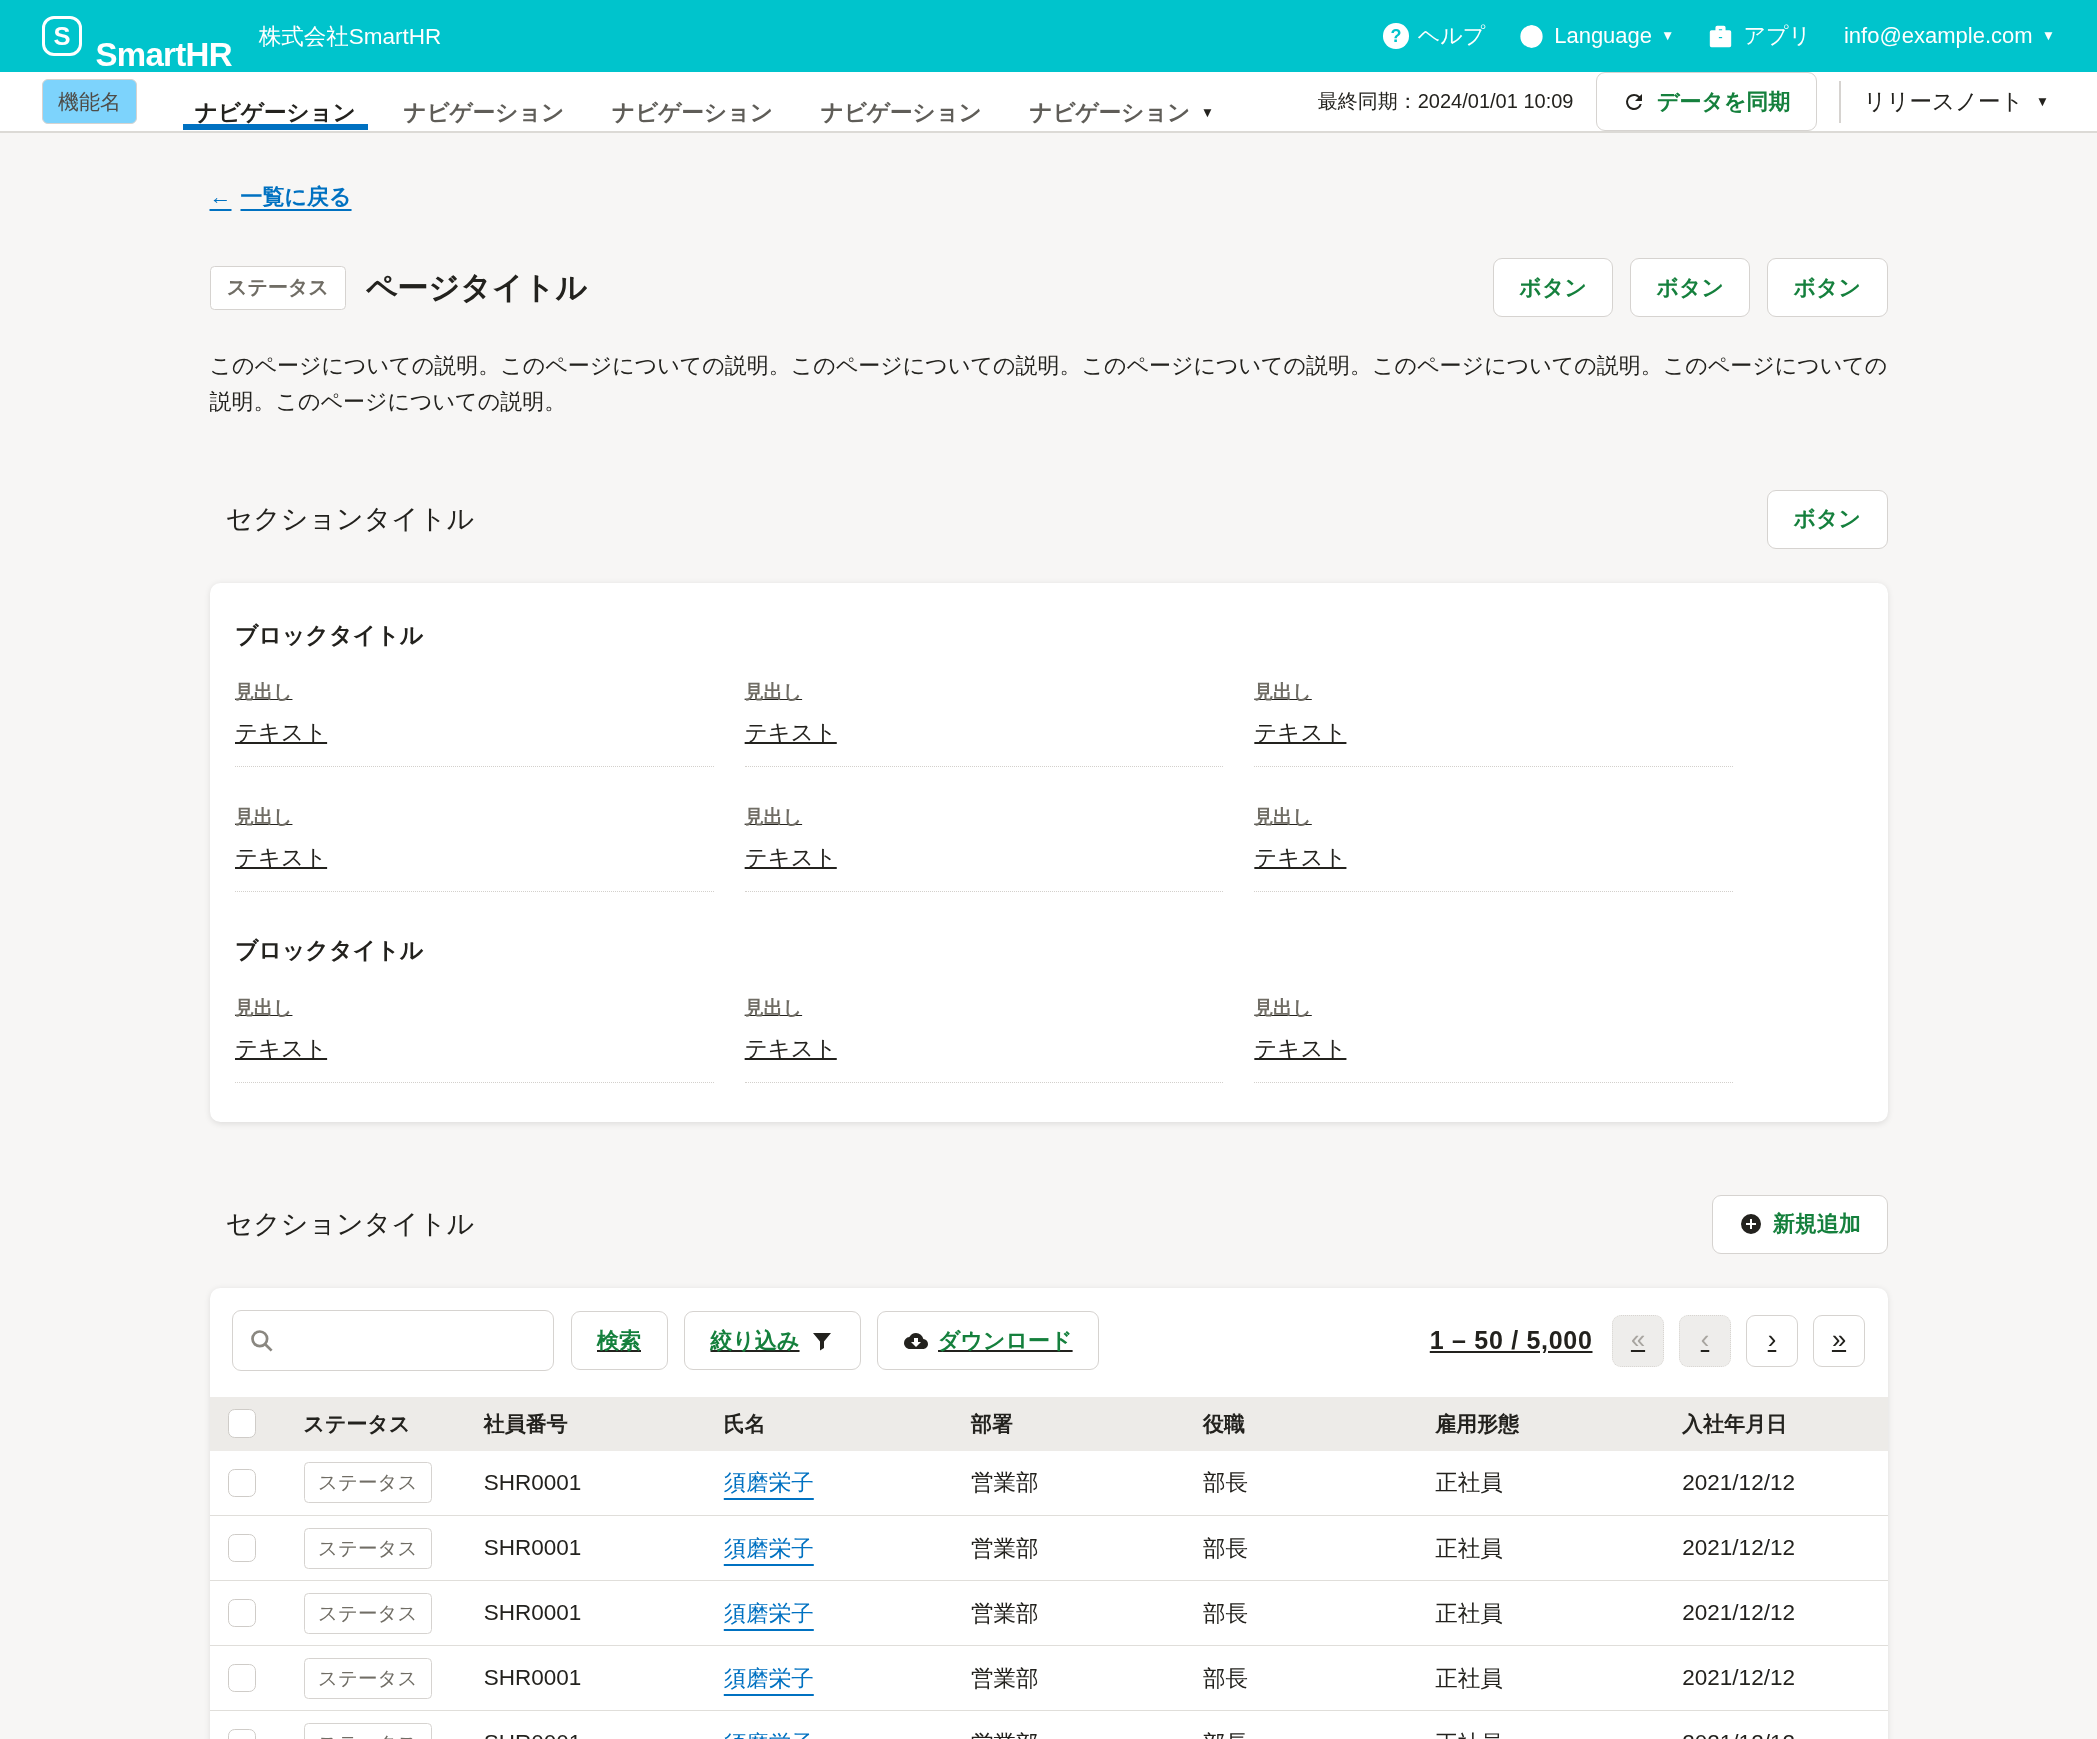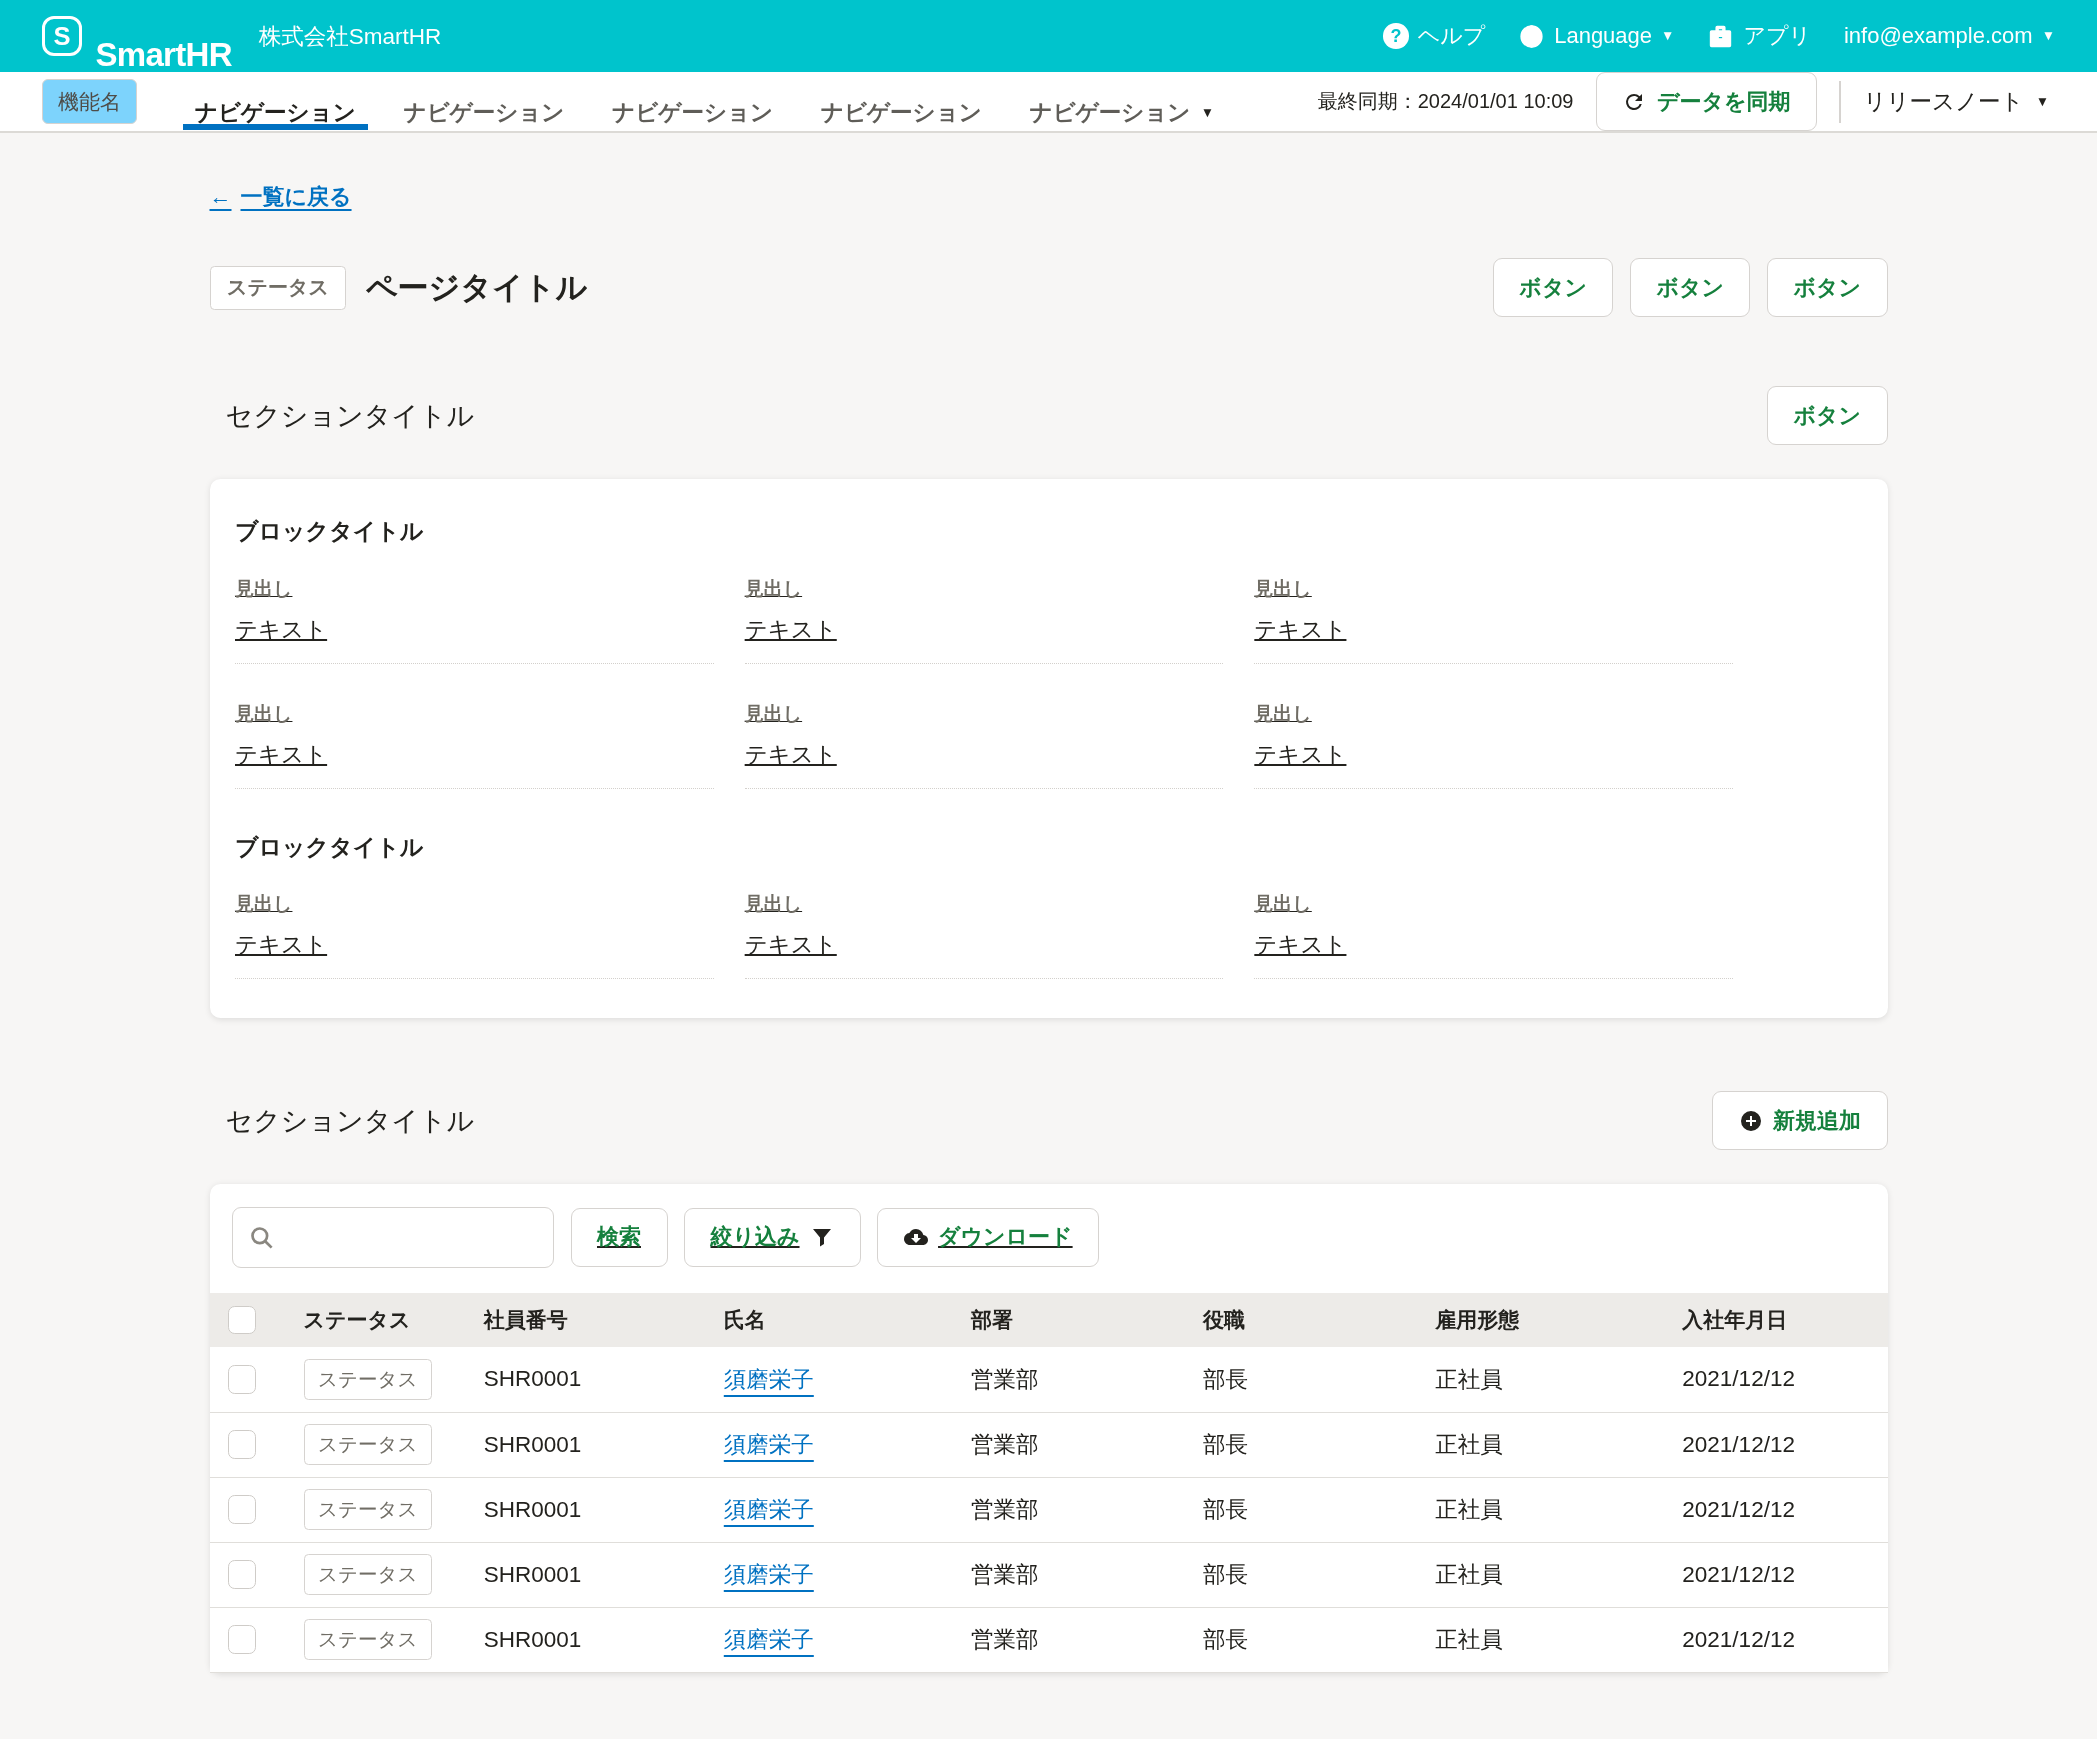--- a/index.html
+++ b/index.html
@@ -237,20 +237,21 @@
   <div class="page-head">
     <span class="status-badge">ステータス</span>
     <h1 class="page-title">ページタイトル</h1>
     <div class="head-buttons">
       <button class="btn">ボタン</button>
       <button class="btn">ボタン</button>
       <button class="btn">ボタン</button>
     </div>
   </div>
 
+  <p class="page-desc">このページについての説明。このページについての説明。このページについての説明。このページについての説明。このページについての説明。このページについての説明。このページについての説明。</p>
 
   <div class="section-head">
     <h2 class="section-title">セクションタイトル</h2>
     <button class="btn">ボタン</button>
   </div>
 
   <div class="card info">
     <h3 class="block-title">ブロックタイトル</h3>
     <div class="field-grid">
       <div class="field">
@@ -321,20 +322,29 @@
         <svg class="icon-svg" viewBox="0 0 24 24">
             <path d="M3 4h18l-7 8.5V19l-4 2.5V12.5L3 4z"></path>
           </svg>
       </button>
       <button class="btn">
         <svg class="icon-svg" viewBox="0 0 24 24">
             <path d="M19.35 10.04A7.49 7.49 0 0 0 12 4C9.11 4 6.6 5.64 5.35 8.04A5.99 5.99 0 0 0 0 14c0 3.31 2.69 6 6 6h13c2.76 0 5-2.24 5-5 0-2.64-2.05-4.78-4.65-4.96zM17 13l-5 5-5-5h3V9h4v4h3z"></path>
           </svg>
         <span>ダウンロード</span>
       </button>
+      <div class="pager">
+        <span class="pager-range">1 – 50 / 5,000</span>
+        <div class="pager-buttons">
+          <button class="page-btn disabled">«</button>
+          <button class="page-btn disabled">‹</button>
+          <button class="page-btn">›</button>
+          <button class="page-btn">»</button>
+        </div>
+      </div>
     </div>
 
     <table class="data-table">
       <colgroup>
         <col class="col-check">
           <col class="col-status">
           <col class="col-empno">
           <col class="col-name">
         <col class="col-dept">
           <col class="col-role">

